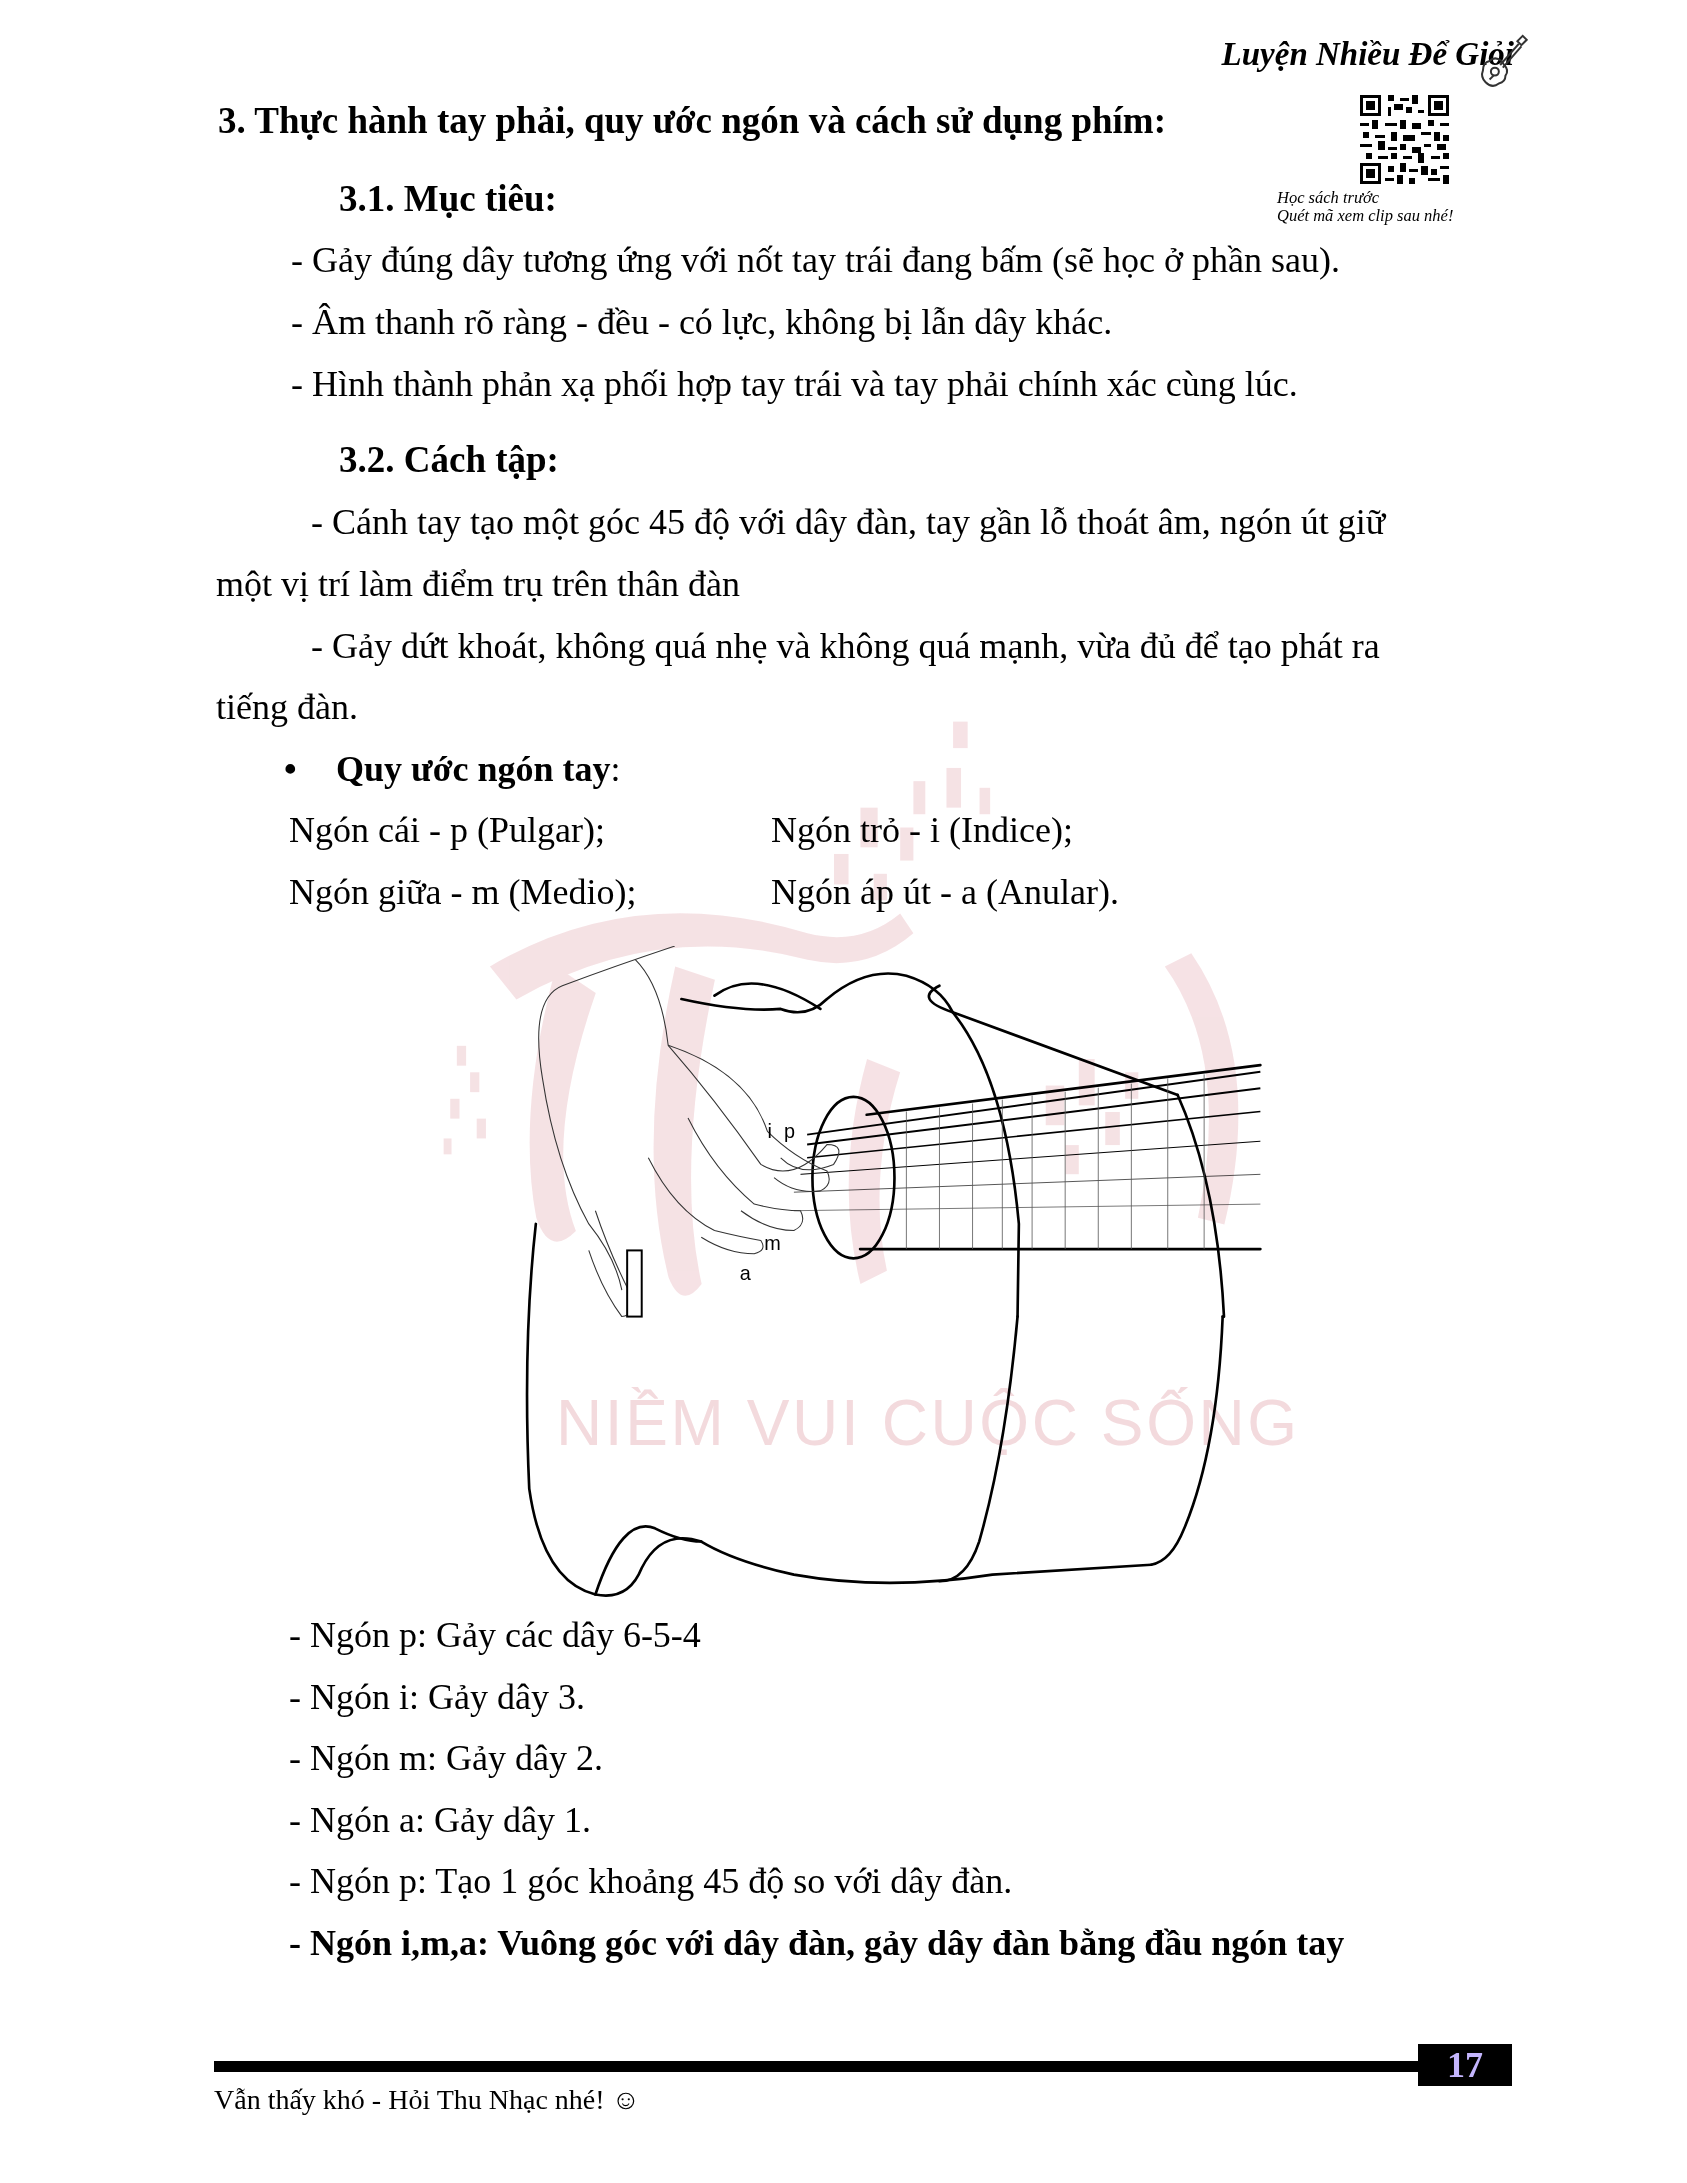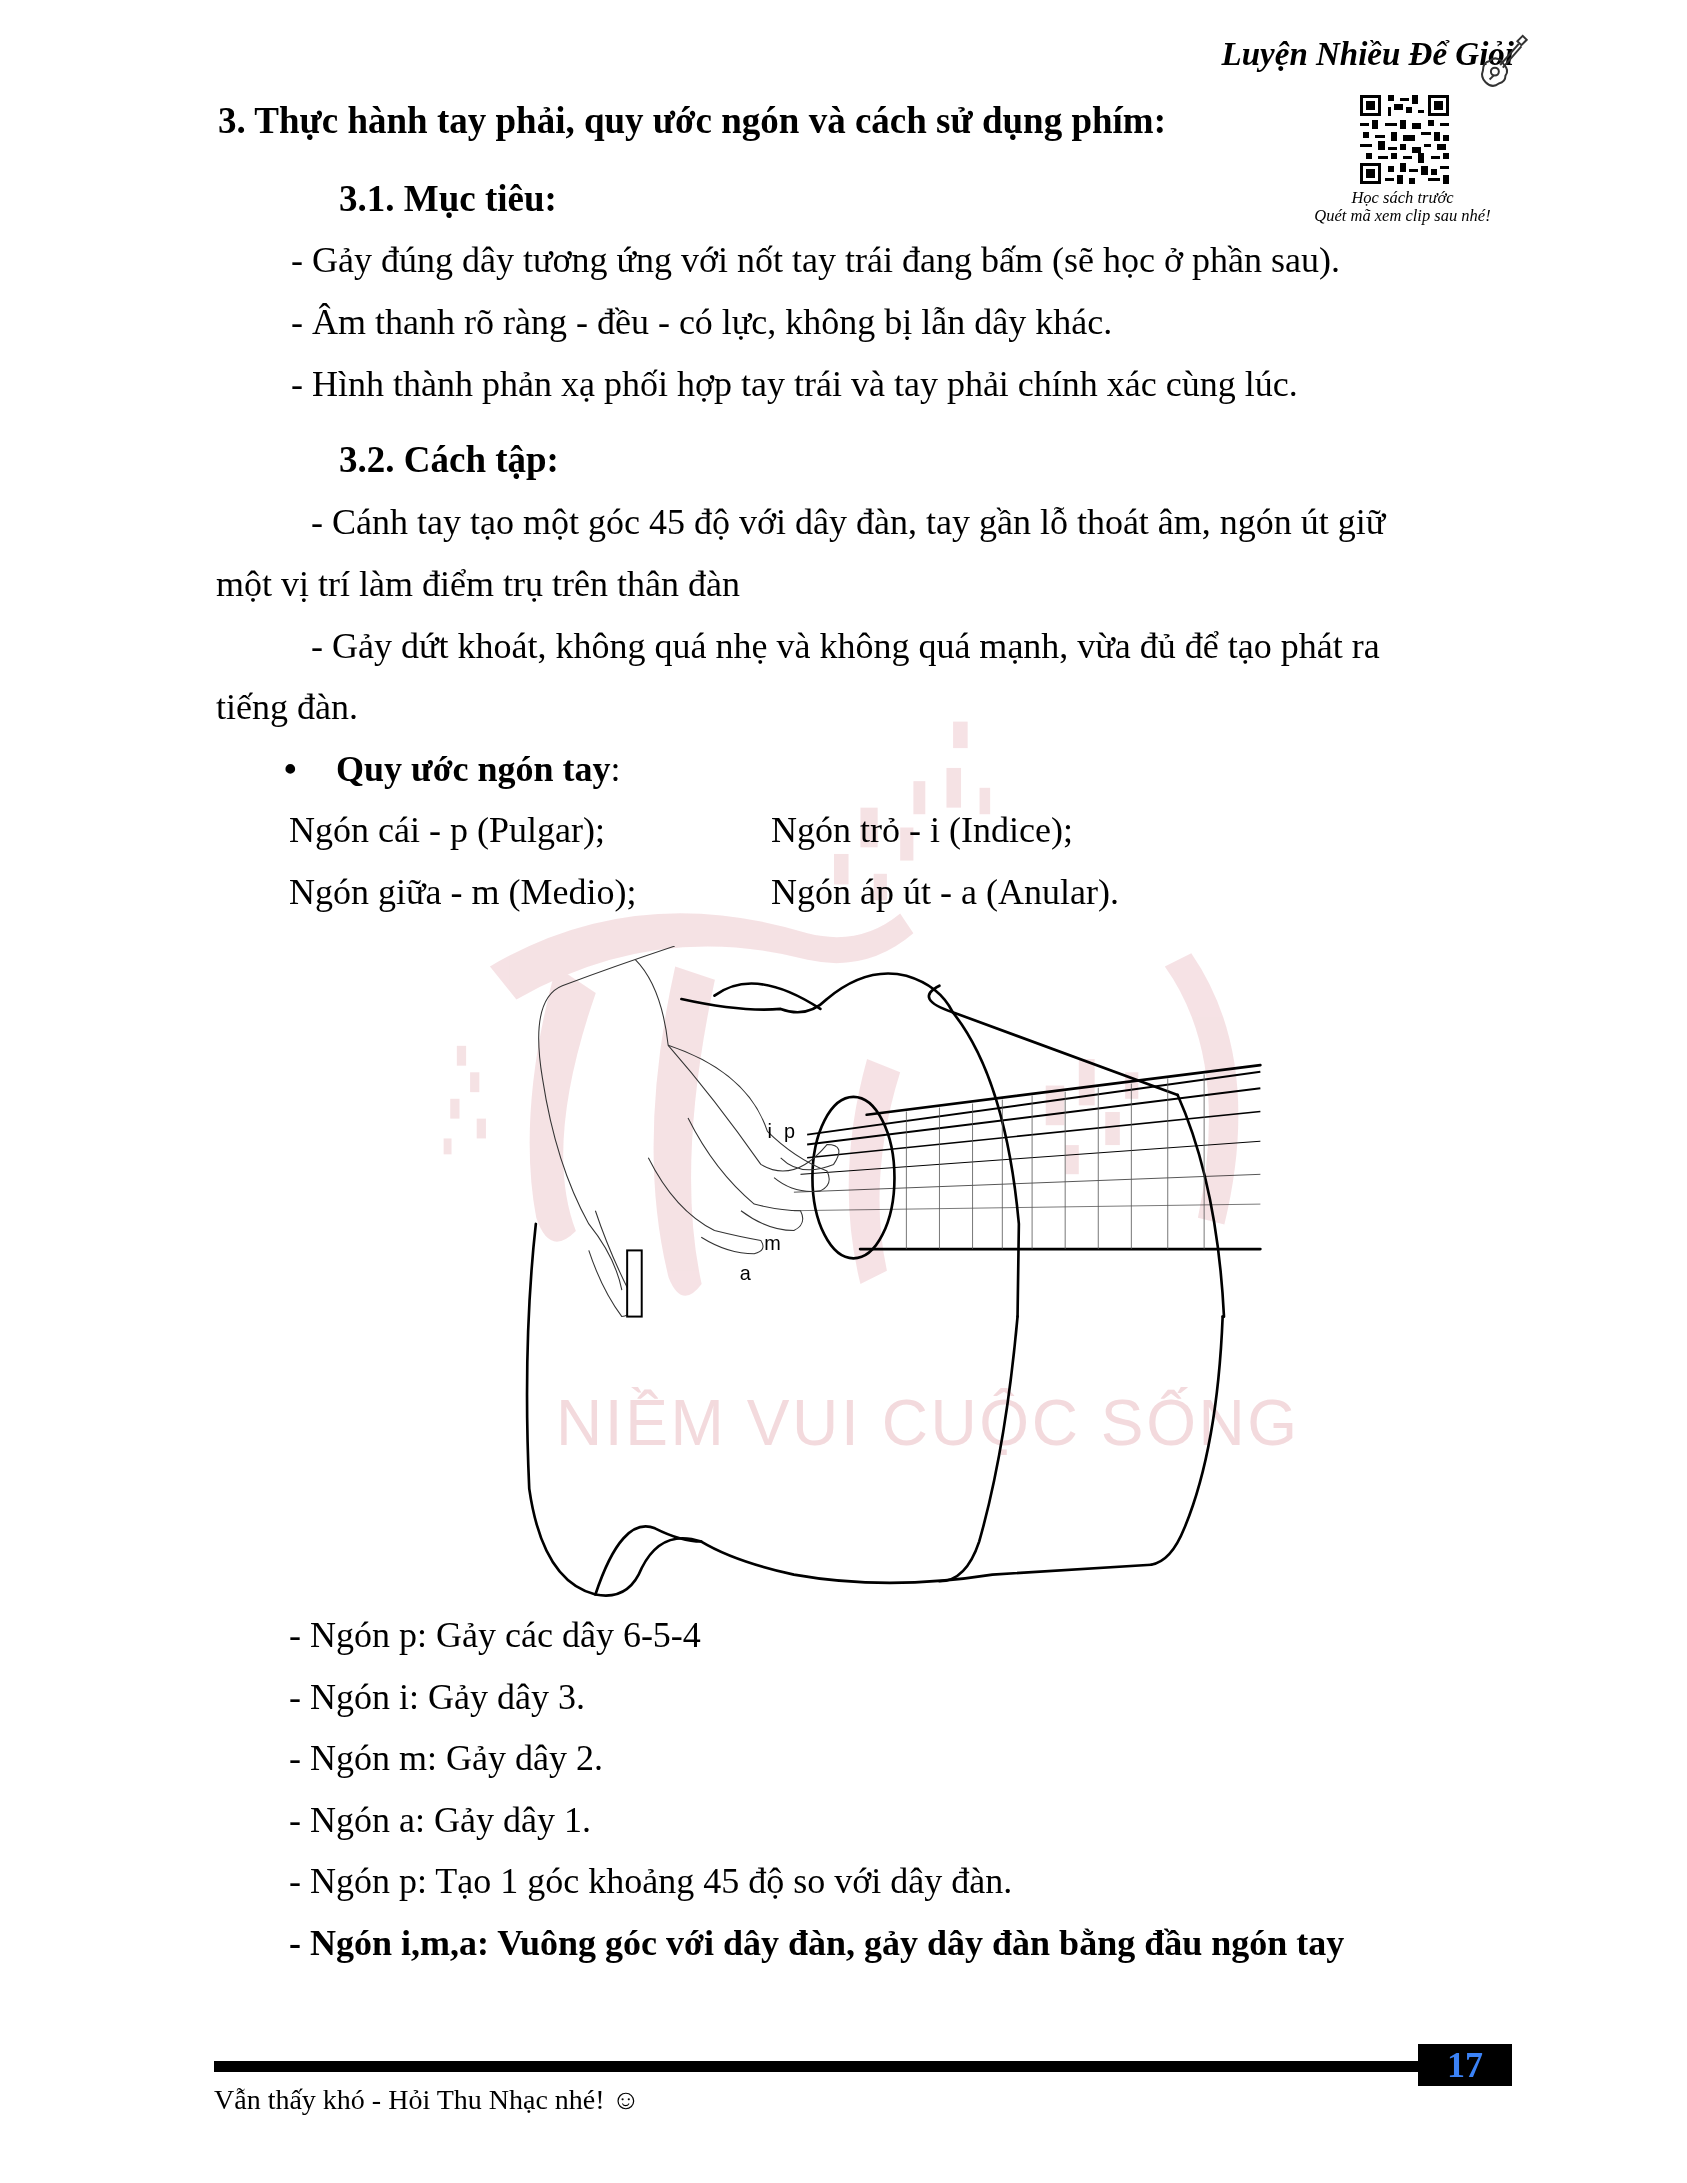--- a/index.html
+++ b/index.html
@@ -2,32 +2,32 @@
 <html style="font-size:10.6px"><head>
 <meta charset="utf-8">
 <style>
   html, body { margin:0; padding:0; background:#ffffff; }
   body { width:1687px; height:2183px; position:relative; overflow:hidden;
          font-family:"Liberation Serif", serif; color:#000; }
   .abs { position:absolute; white-space:nowrap; }
   .running-head { right:173px; top:36px; font-size:33px; font-weight:bold; font-style:italic; }
   .guitar-icon { position:absolute; left:1475px; top:33px; width:53px; height:60px; }
   .qr { position:absolute; left:1360px; top:93px; width:89px; height:93px; }
-  .qr-caption { position:absolute; left:1277px; top:189px; width:251px; text-align:center;
+  .qr-caption { position:absolute; left:1277px; top:189px; width:251px; text-align:left;
                 font-style:italic; font-size:16.5px; line-height:18px; }
   .h1 { left:218px; top:99px; font-size:37px; font-weight:bold; }
   .h2 { left:291px; top:177px; font-size:37px; font-weight:bold;margin-left:48px; }
   .body { font-size:36px; }
   .watermark { position:absolute; left:437px; top:715px; width:880px; height:794px; pointer-events:none; }
   .wm-text { position:absolute; left:556px; top:1386px; font-family:"Liberation Sans", sans-serif;
              font-size:64px; color:#f3dadd; letter-spacing:2.6px; }
   .illus { position:absolute; left:516px; top:946px; width:794px; height:675px; }
   .footer-bar { position:absolute; left:214px; top:2061px; width:1204px; height:10.6px; background:#000; }
   .page-num-box { position:absolute; left:1418px; top:2044px; width:94px; height:42px; background:#000;
-                  color:#3b82f6; font-weight:bold; font-size:36px; text-align:center; line-height:42px; }
+                  color:#c4b5fd; font-weight:bold; font-size:36px; text-align:center; line-height:42px; }
   .footer-text { left:214px; top:2084px; font-size:28px; }
 </style>
 </head>
 <body>
 
 <div class="abs running-head">Luyện Nhiều Để Giỏi</div>
 <svg class="guitar-icon" viewBox="0 0 80 90">
   <g fill="none" stroke="#333" stroke-width="3">
     <path d="M40 42 Q30 34 22 42 Q12 44 12 56 Q8 66 16 74 Q26 84 36 76 Q46 74 46 64 Q52 56 44 48 Z"></path>
     <circle cx="30" cy="58" r="6"></circle>

